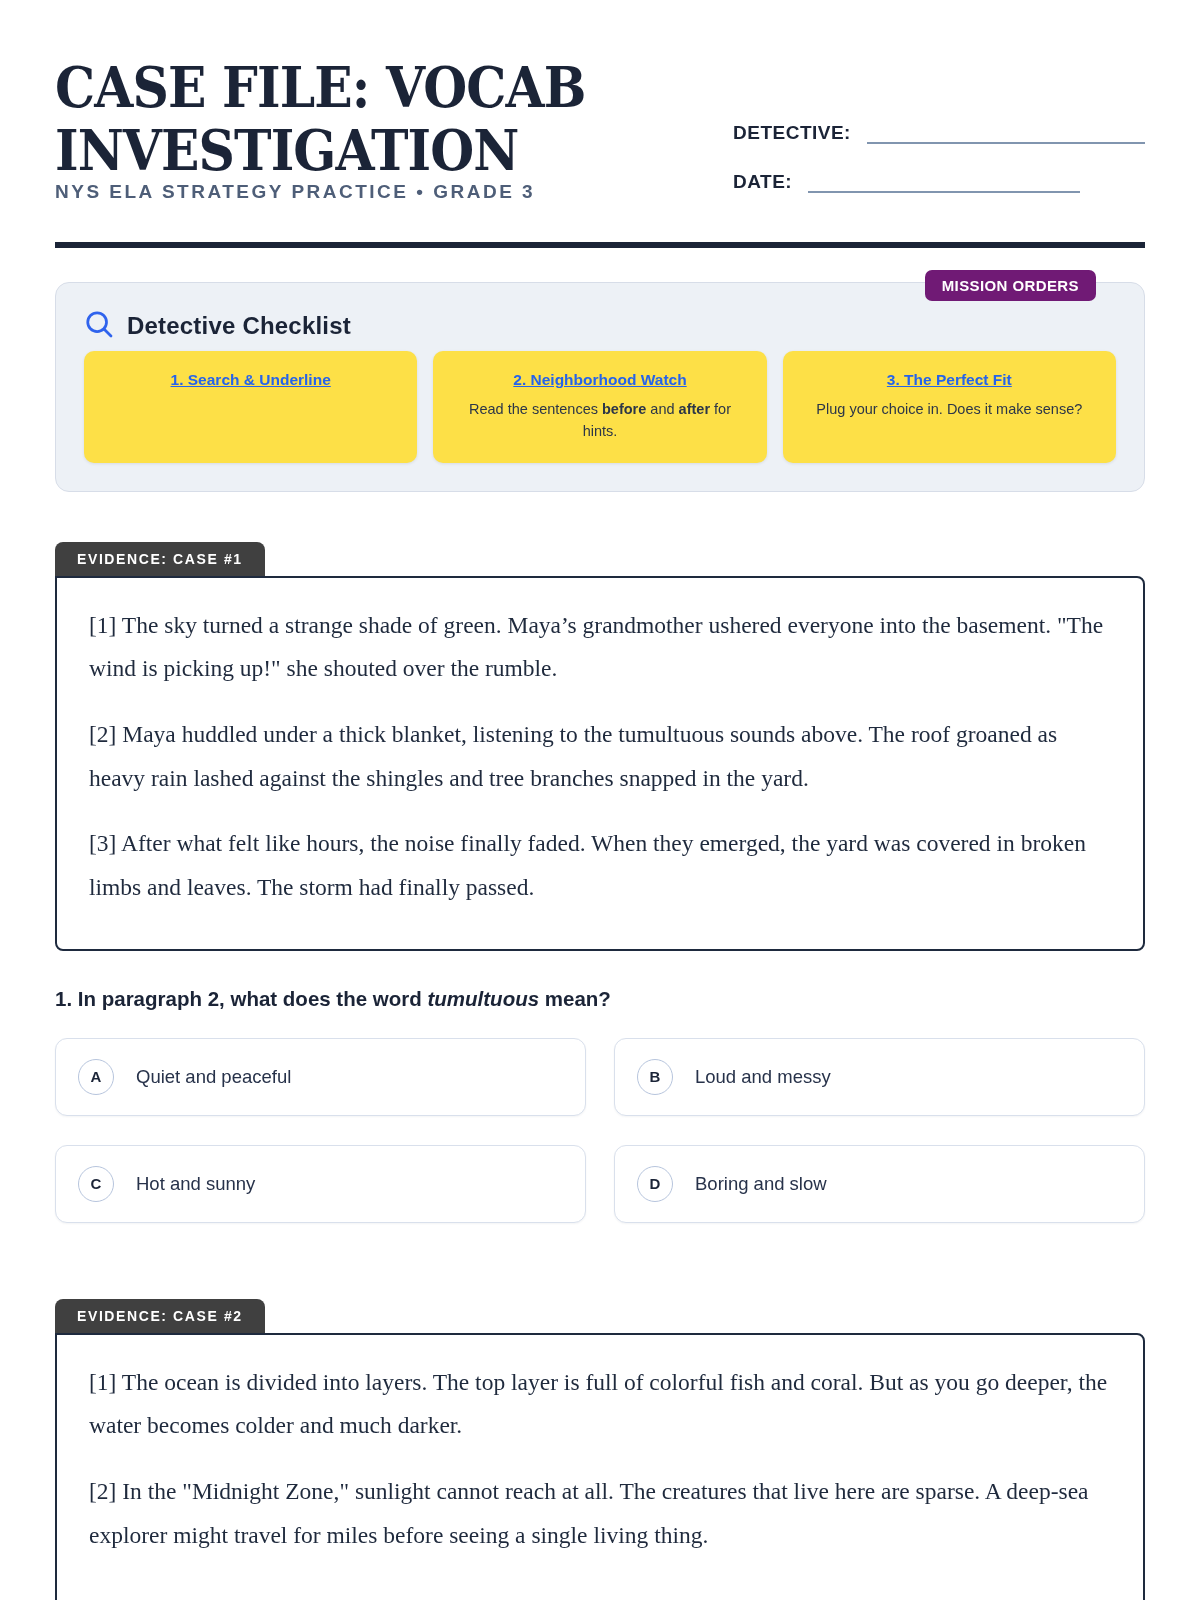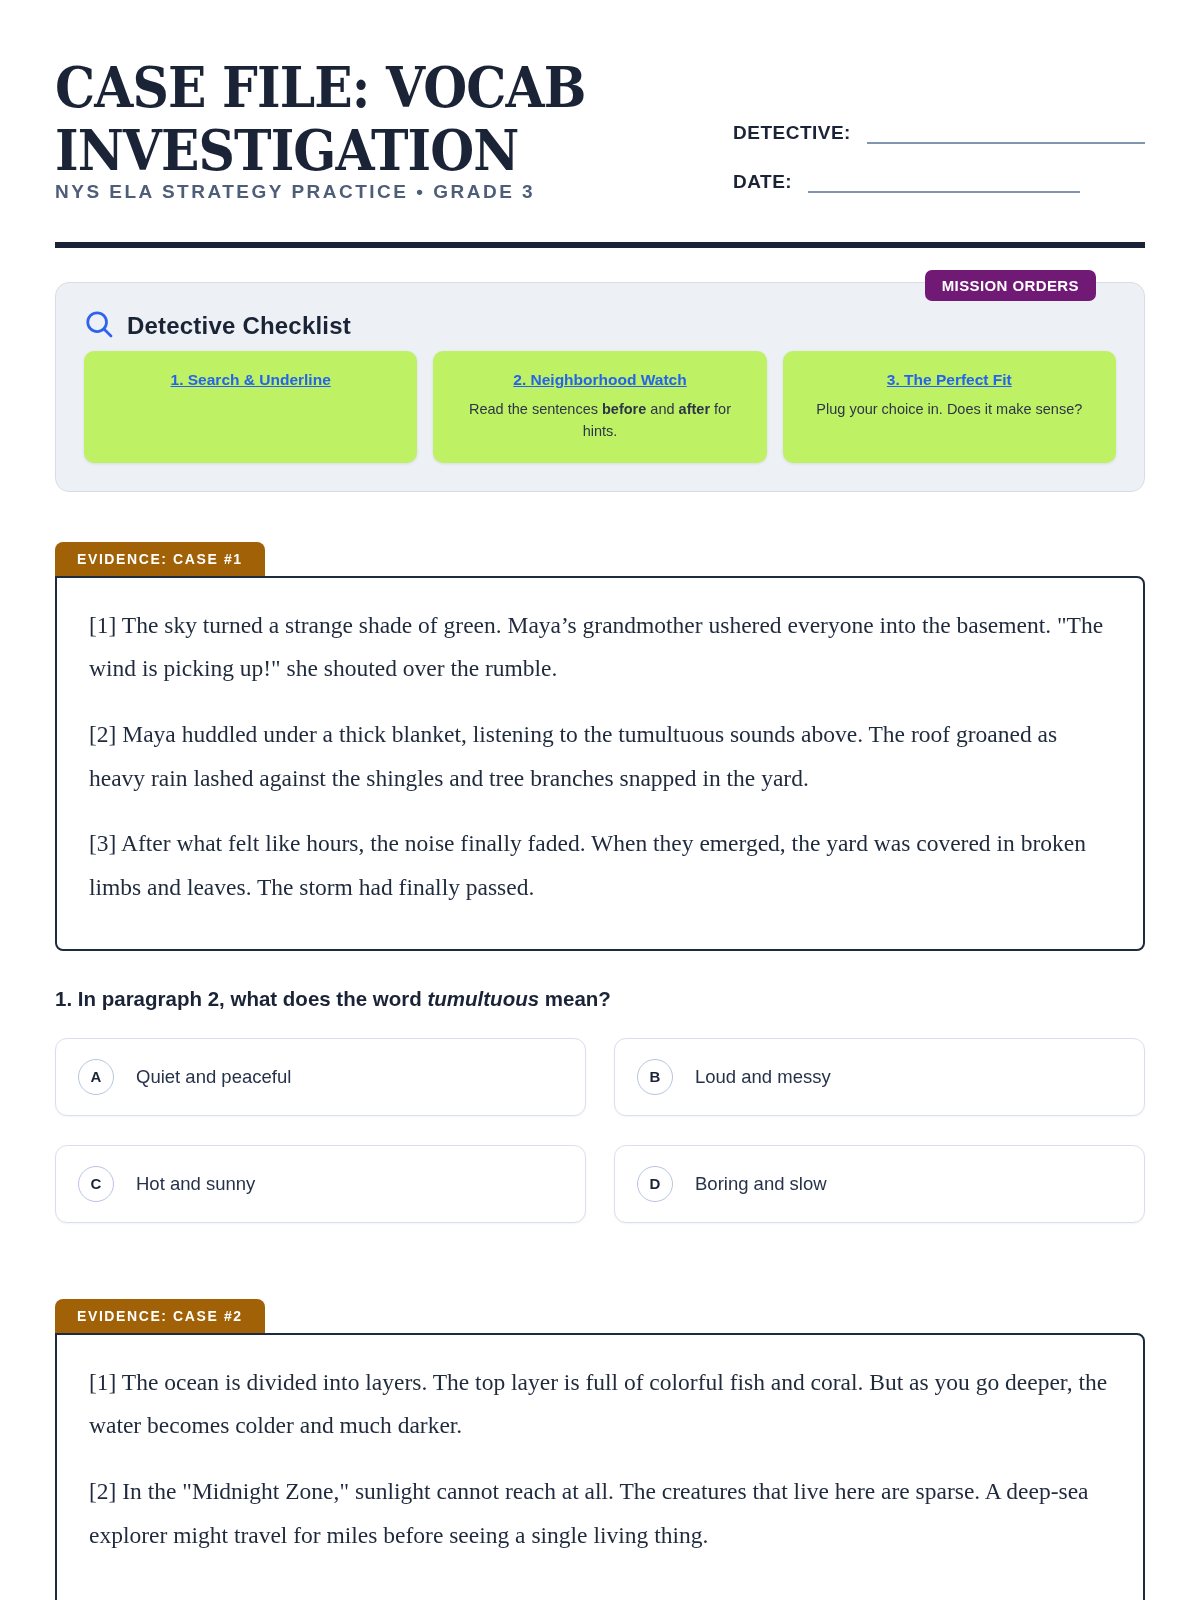--- a/index.html
+++ b/index.html
@@ -55,38 +55,38 @@
   .badge {
     position: absolute; top: -13px; right: 48px;
     background: #701a75; color: #fff;
     font-weight: bold; font-size: 15px; letter-spacing: .4px;
     padding: 7px 17px; border-radius: 7px;
   }
   .panel-heading { display: flex; align-items: center; gap: 13px; margin-bottom: 8px; }
   .panel-title { font-size: 24px; font-weight: bold; color: #1b2437; letter-spacing: .2px; }
   .cards { display: flex; gap: 16px; }
   .card {
-    flex: 1; background: #bef264; border-radius: 10px;
+    flex: 1; background: #fde047; border-radius: 10px;
     padding: 20px 18px; text-align: center;
     box-shadow: 0 1px 3px rgba(27,36,55,.10);
     min-height: 104px;
   }
   .card-heading {
     color: #2563eb; font-weight: bold; font-size: 15.5px;
     text-decoration: underline; display: inline-block; margin-bottom: 10px;
   }
   .card-body { font-size: 14.5px; line-height: 1.5; color: #2c3648; }
   .card-body .b { font-weight: bold; }
 
   
   .evidence-1 { margin-top: 50px; }
   .evidence-2 { margin-top: 76px; }
   .tab {
     display: inline-block;
-    background: #a16207; color: #ffffff;
+    background: #404040; color: #ffffff;
     font-weight: bold; font-size: 14px; letter-spacing: 1.6px;
     padding: 9px 22px;
     border-radius: 8px 8px 0 0;
   }
   .case-box {
     border: 2.5px solid #1e2a3e;
     border-radius: 0 8px 8px 8px;
     background: #ffffff;
     padding: 26px 32px 17px;
   }

